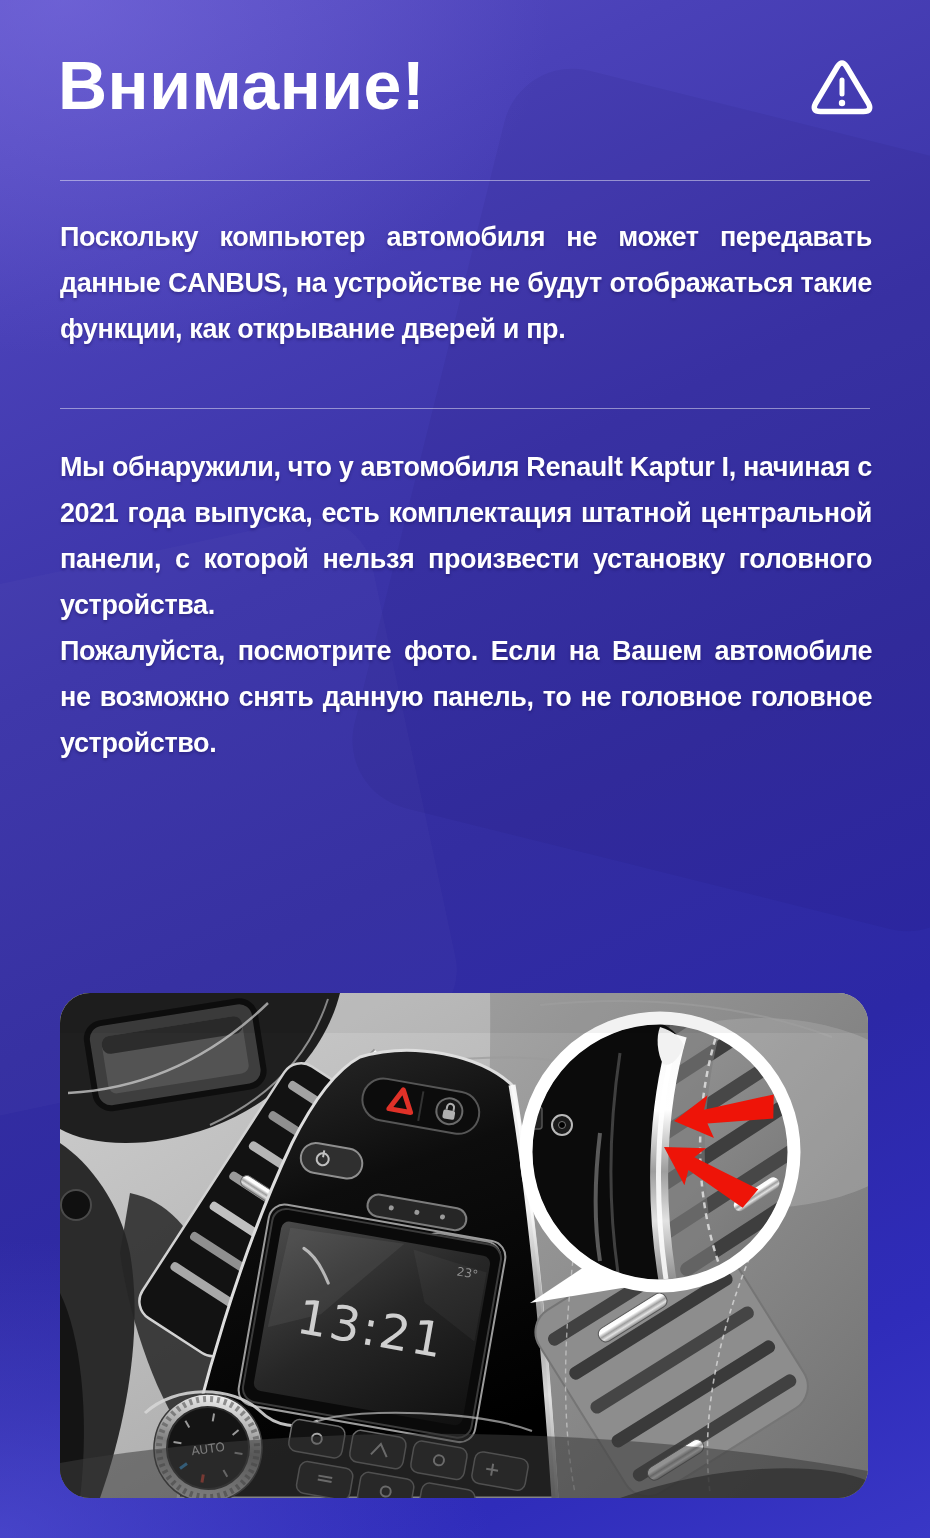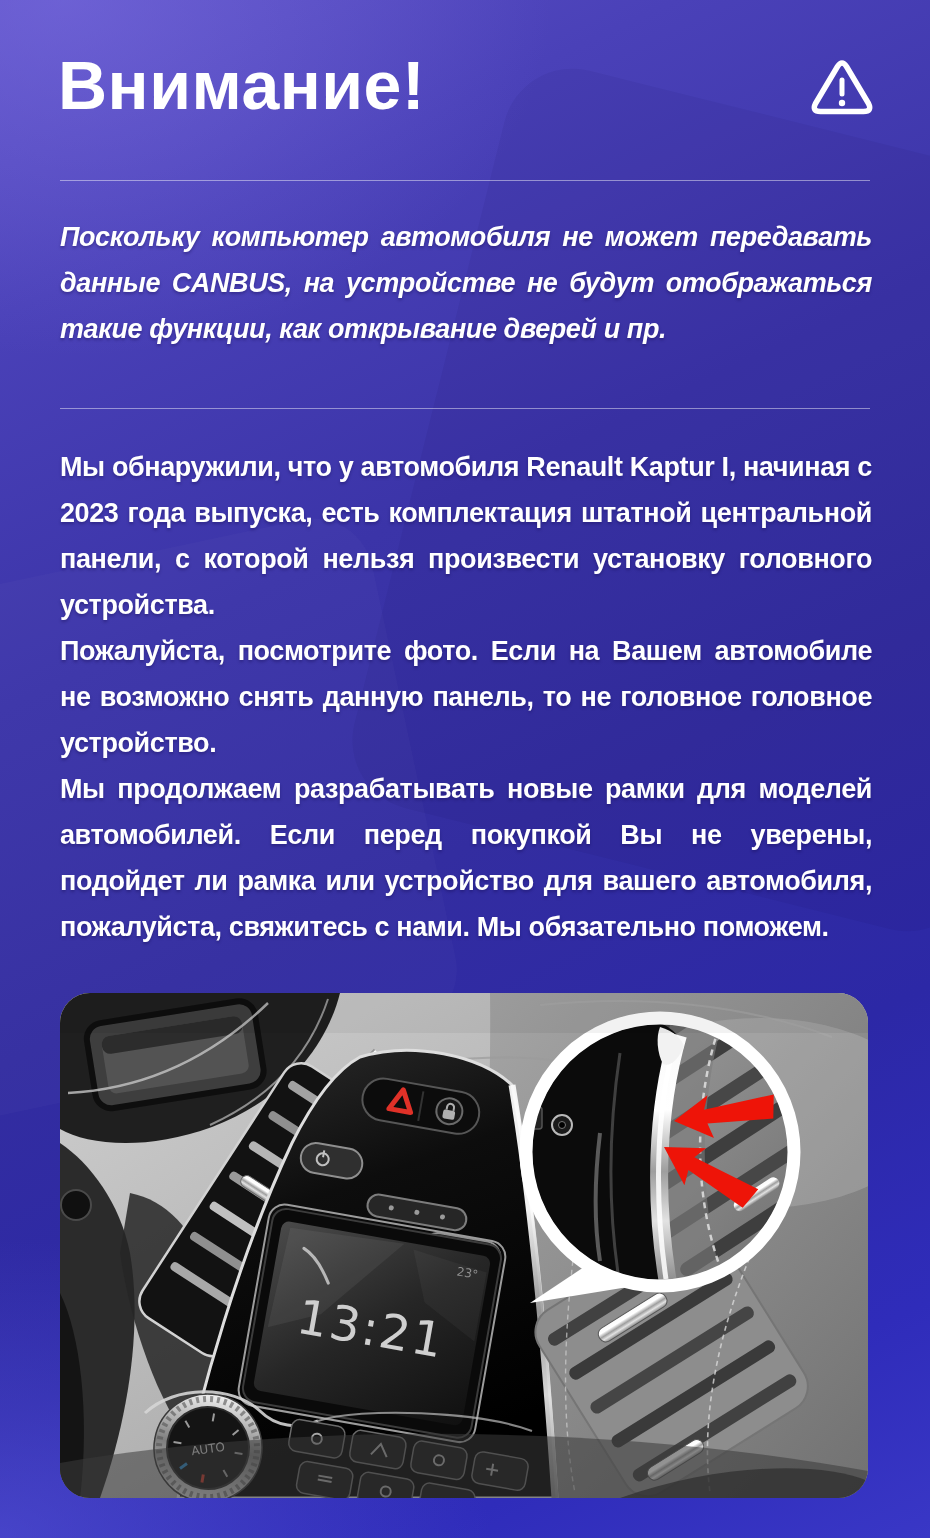--- a/index.html
+++ b/index.html
@@ -27,21 +27,21 @@
   .divider.d1{top:180px;}
   .divider.d2{top:408px;}
 
   .para{
     position:absolute;left:60px;width:812px;color:#fff;
     font-size:27px;font-weight:bold;letter-spacing:-.4px;line-height:46px;
     text-align:justify;text-align-last:left;
     text-shadow:0 2px 3px rgba(18,10,70,.35);
   }
   .para-block p{margin:0;text-align:justify;text-align-last:left;}
-  .p-canbus{top:214px;font-style:italic;}
+  .p-canbus{top:214px;}
   .p-main{top:444px;}
 
   .photo{
     position:absolute;left:60px;top:993px;width:808px;height:505px;
     border-radius:30px;overflow:hidden;background:#9a9a9a;
   }
   .photo svg{display:block;}
 </style>
 </head>
 <body>
@@ -60,23 +60,22 @@
     <circle cx="32" cy="45" r="3.2" fill="#ffffff"></circle>
   </svg>
 
   <div class="divider d1"></div>
 
   <div class="para p-canbus">Поскольку компьютер автомобиля не может передавать данные CANBUS, на устройстве не будут отображаться такие функции, как открывание дверей и пр.</div>
 
   <div class="divider d2"></div>
 
   <div class="para para-block p-main">
-    <p>Мы обнаружили, что у автомобиля Renault Kaptur I, начиная с 2023 года выпуска, есть комплектация штатной центральной панели, с которой нельзя произвести установку головного устройства.</p>
+    <p>Мы обнаружили, что у автомобиля Renault Kaptur I, начиная с 2021 года выпуска, есть комплектация штатной центральной панели, с которой нельзя произвести установку головного устройства.</p>
     <p>Пожалуйста, посмотрите фото. Если на Вашем автомобиле не возможно снять данную панель, то не головное головное устройство.</p>
-    <p>Мы продолжаем разрабатывать новые рамки для моделей автомобилей. Если перед покупкой Вы не уверены, подойдет ли рамка или устройство для вашего автомобиля, пожалуйста, свяжитесь с нами. Мы обязательно поможем.</p>
   </div>
 
   <div class="photo">
     <svg width="808" height="505" viewBox="0 0 808 505">
       <defs>
         <linearGradient id="dashG" x1="0" y1="0" x2="1" y2="1">
           <stop offset="0" stop-color="#d0d0d0"></stop>
             <stop offset=".5" stop-color="#b3b3b3"></stop>
             <stop offset="1" stop-color="#8e8e8e"></stop>
         </linearGradient>

